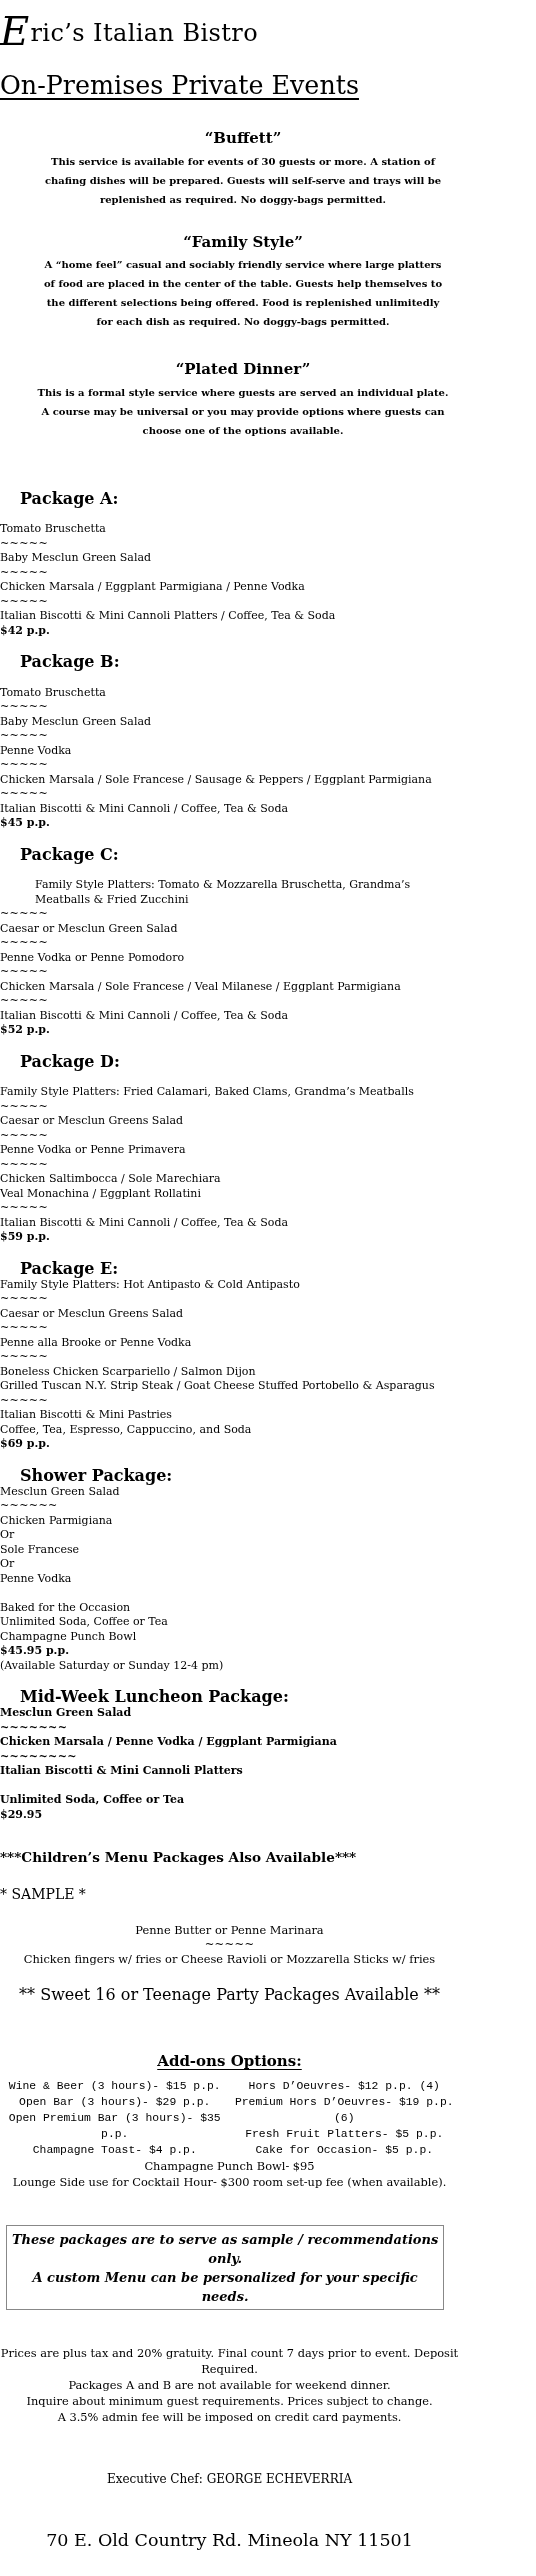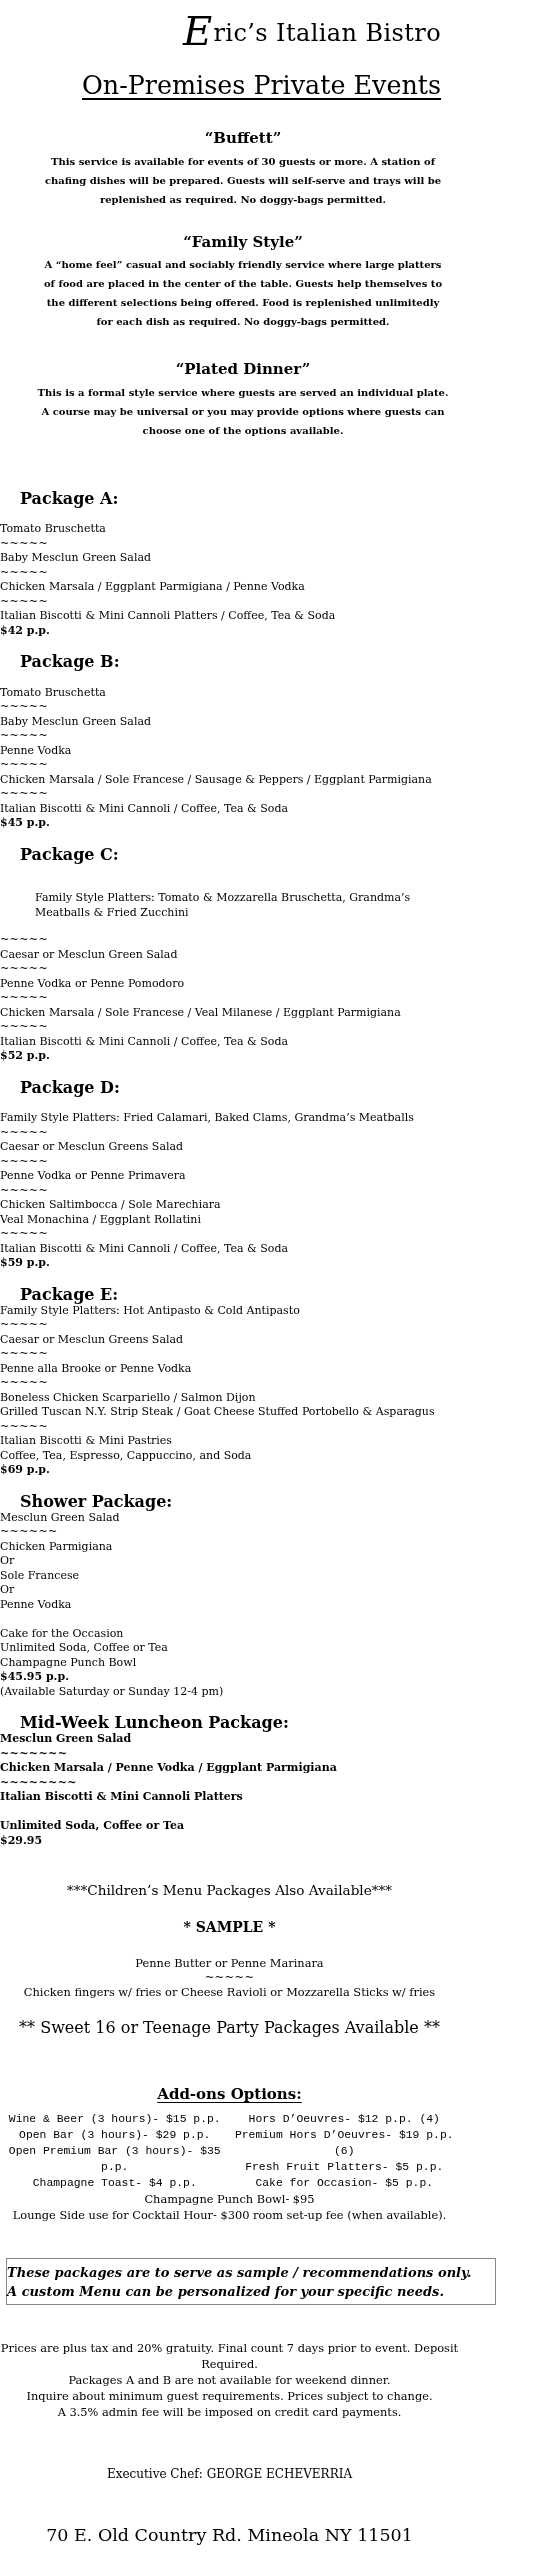--- a/index.html
+++ b/index.html
@@ -11,21 +11,21 @@
     width: 537px;
     height: 2576px;
     overflow: hidden;
     color: #000000;
     font-family: "DejaVu Serif", "Liberation Serif", serif;
     -webkit-font-smoothing: antialiased;
   }
   .page { padding-top: 14px; }
 
   
-  .doc-header { text-align: right; width: 441px; }
+  .doc-header { text-align: left; width: 441px; }
   .title {
     font-size: 24px;
     font-weight: normal;
     margin: 0;
     line-height: 39px;
     letter-spacing: 0.4px;
   }
   .script-e {
     font-style: italic;
     font-size: 40px;
@@ -74,34 +74,33 @@
   .plines {
     text-align: left;
     font-size: 11px;
     line-height: 14.5px;
   }
   .mline { white-space: nowrap; }
   .mline.sep { letter-spacing: 0.4px; }
   .mline.price { font-weight: bold; }
   .mline.bold { font-weight: bold; }
   .mline.blank { height: 14.5px; }
-  .mline.wrap { white-space: normal; margin: 13px 35px; }
+  .mline.wrap { white-space: normal; margin: 0 35px; }
 
   
   .children-note {
-    margin-top: 33px;
-    text-align: center;
-    font-weight: normal;
+    margin-top: 26px;
+    text-align: left;
+    font-weight: bold;
     font-size: 13.6px;
     line-height: 18.4px;
   }
   .sample-title {
     margin-top: 19px;
-    text-align: center;
-    font-weight: bold;
+    font-weight: normal;
     font-size: 14px;
     line-height: 18.4px;
   }
   .sample-lines {
     margin-top: 19px;
     text-align: center;
     font-size: 11.4px;
     line-height: 14.5px;
   }
   .sweet16 {
@@ -121,23 +120,23 @@
     margin: 0 0 5.3px 0;
     line-height: 23px;
   }
   .addon-cols { display: flex; font-family: Liberation Mono, monospace; }
   .addon-col { width: 50%; font-size: 11.4px; line-height: 16px; }
   .addons-full { font-size: 11.4px; line-height: 16px; }
 
   
   .notice {
     margin: 35px 0 0 6.1px;
-    width: 490px;
+    width: 438px;
     border: 0.9px solid #888888;
-    text-align: left;
+    text-align: center;
     font-weight: bold;
     font-style: italic;
     font-size: 13px;
     line-height: 19px;
     padding: 3.5px 0;
     box-sizing: border-box;
   }
 
   
   .fine-print {
@@ -273,21 +272,21 @@
           <h3>Shower Package:</h3>
           <div class="plines">
             <div class="mline">Mesclun Green Salad</div>
             <div class="mline sep">~~~~~~</div>
             <div class="mline">Chicken Parmigiana</div>
             <div class="mline">Or</div>
             <div class="mline">Sole Francese</div>
             <div class="mline">Or</div>
             <div class="mline">Penne Vodka</div>
             <div class="mline blank">&nbsp;</div>
-            <div class="mline">Cake for the Occasion</div>
+            <div class="mline">Baked for the Occasion</div>
             <div class="mline">Unlimited Soda, Coffee or Tea</div>
             <div class="mline">Champagne Punch Bowl</div>
             <div class="mline price">$45.95 p.p.</div>
             <div class="mline">(Available Saturday or Sunday 12-4 pm)</div>
           </div>
         </section>
         <section class="package">
           <h3>Mid-Week Luncheon Package:</h3>
           <div class="plines">
             <div class="mline bold">Mesclun Green Salad</div>

